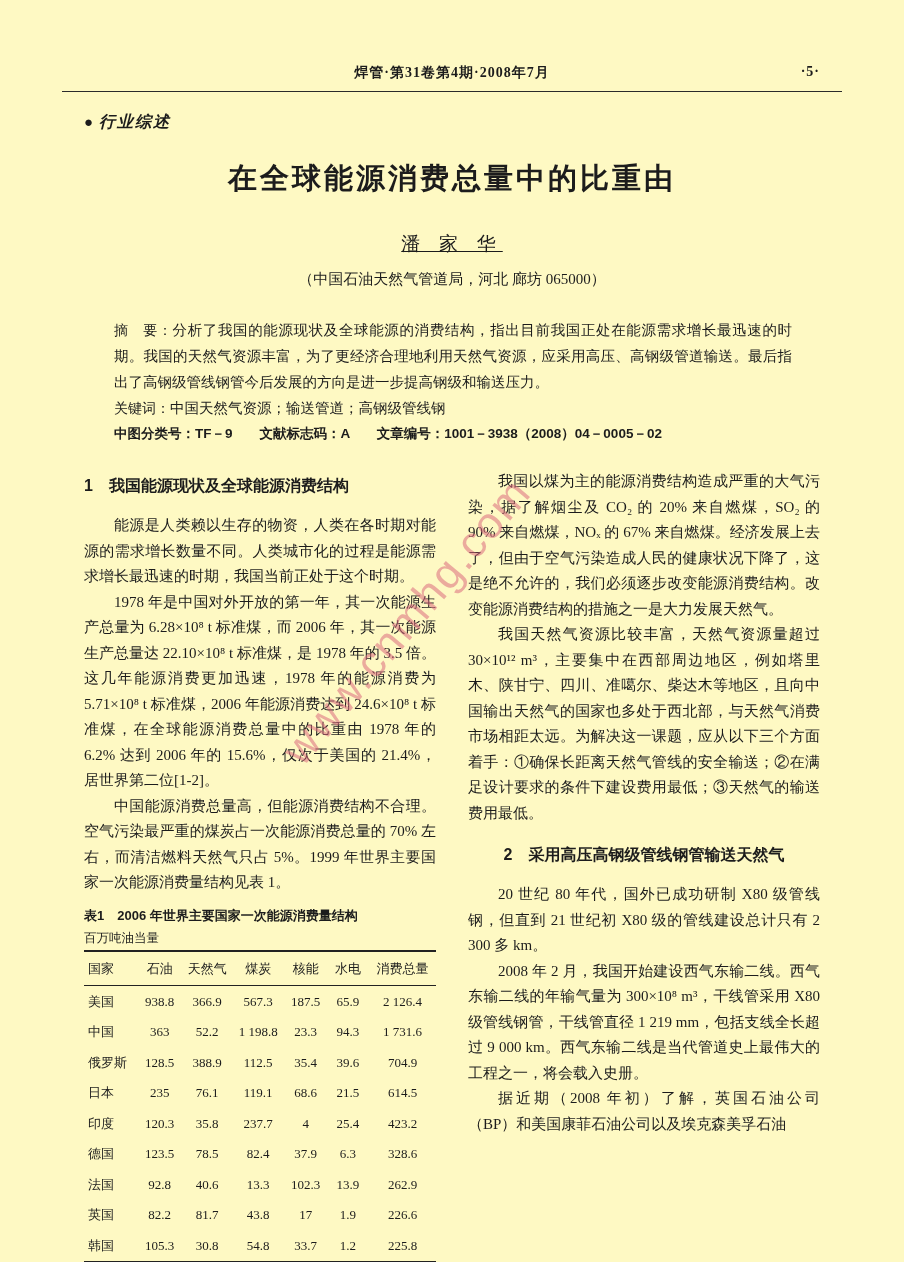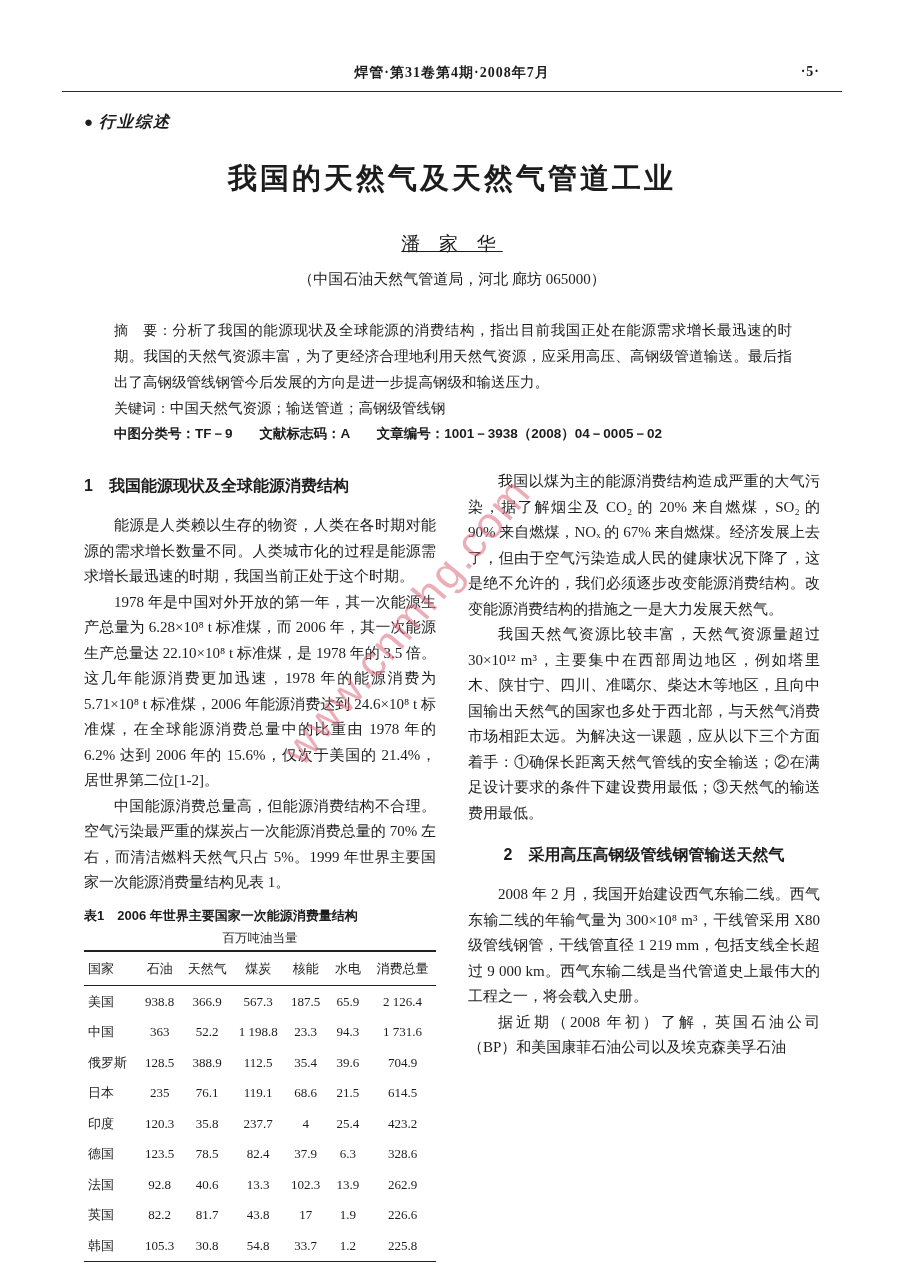--- a/index.html
+++ b/index.html
@@ -1,20 +1,20 @@
 <!DOCTYPE html>
 <html><head>
 <meta charset="utf-8">
 <style>
   * { box-sizing: border-box; }
   html, body { margin: 0; padding: 0; background: #d8d8d8; }
   .page {
     width: 904px; height: 1262px;
     margin: 0 auto;
-    background: #ffffff;
+    background: #fef9c3;
     position: relative;
     overflow: hidden;
     padding: 64px 84px 0 84px;
     font-family: "Liberation Serif", "DejaVu Serif", serif;
     color: #1c1c1c;
   }
 
   
   .page-header { position: relative; text-align: center; font-size: 14px; font-weight: bold; letter-spacing: 1px; }
   .page-number { position: absolute; right: 0; top: 0; font-weight: bold; }
@@ -42,21 +42,21 @@
   .section-heading {
     font-family: "Liberation Sans", "DejaVu Sans", sans-serif;
     font-size: 16px; font-weight: bold;
     margin: 6px 0 16px 0; text-align: left; line-height: 22px;
   }
   .right-col .section-heading { margin-top: 18px; text-align: center; }
 
   
   .table-block { margin-top: 10px; }
   .table-caption { font-family: "Liberation Sans", "DejaVu Sans", sans-serif; font-weight: bold; font-size: 13px; line-height: 20px; }
-  .table-unit { text-align: center; font-size: 12.5px; line-height: 20px; margin: 2px 0 2px 0; }
+  .table-unit { text-align: left; font-size: 12.5px; line-height: 20px; margin: 2px 0 2px 0; }
   table.data-table {
     width: 100%; border-collapse: collapse; table-layout: fixed;
     font-size: 13px;
     border-top: 2px solid #222; border-bottom: 2px solid #222;
   }
   table.data-table th {
     border-bottom: 1.2px solid #222;
     font-weight: normal; padding: 4px 0; text-align: center;
   }
   table.data-table td { padding: 2.5px 0; text-align: center; }
@@ -84,21 +84,21 @@
   <div class="page-header">
     <span class="journal-info">焊管·第31卷第4期·2008年7月</span>
     <span class="page-number">·5·</span>
   </div>
   <hr class="header-rule">
 
   <div class="section-marker">
     <span class="bullet">●</span><span>行业综述</span>
   </div>
 
-  <h1 class="title">我国的天然气及天然气管道工业</h1>
+  <h1 class="title">在全球能源消费总量中的比重由</h1>
   <div class="author">潘 家 华</div>
   <div class="affiliation">（中国石油天然气管道局，河北 廊坊 065000）</div>
 
   <div class="meta-block">
     <p class="abstract"><span class="meta-label">摘　要：</span><span>分析了我国的能源现状及全球能源的消费结构，指出目前我国正处在能源需求增长最迅速的时期。我国的天然气资源丰富，为了更经济合理地利用天然气资源，应采用高压、高钢级管道输送。最后指出了高钢级管线钢管今后发展的方向是进一步提高钢级和输送压力。</span></p>
     <p class="keywords"><span class="meta-label">关键词：</span><span>中国天然气资源；输送管道；高钢级管线钢</span></p>
     <p class="classification">中图分类号：TF－9　　文献标志码：A　　文章编号：1001－3938（2008）04－0005－02</p>
   </div>
 
   <div class="columns">
@@ -217,20 +217,21 @@
             </tr>
           </tbody>
         </table>
       </div>
     </div>
 
     <div class="col right-col">
       <p>我国以煤为主的能源消费结构造成严重的大气污染，据了解烟尘及 CO₂ 的 20% 来自燃煤，SO₂ 的 90% 来自燃煤，NOₓ 的 67% 来自燃煤。经济发展上去了，但由于空气污染造成人民的健康状况下降了，这是绝不允许的，我们必须逐步改变能源消费结构。改变能源消费结构的措施之一是大力发展天然气。</p>
       <p>我国天然气资源比较丰富，天然气资源量超过 30×10¹² m³，主要集中在西部周边地区，例如塔里木、陕甘宁、四川、准噶尔、柴达木等地区，且向中国输出天然气的国家也多处于西北部，与天然气消费市场相距太远。为解决这一课题，应从以下三个方面着手：①确保长距离天然气管线的安全输送；②在满足设计要求的条件下建设费用最低；③天然气的输送费用最低。</p>
       <h2 class="section-heading">2　采用高压高钢级管线钢管输送天然气</h2>
+      <p>20 世纪 80 年代，国外已成功研制 X80 级管线钢，但直到 21 世纪初 X80 级的管线建设总计只有 2 300 多 km。</p>
       <p>2008 年 2 月，我国开始建设西气东输二线。西气东输二线的年输气量为 300×10⁸ m³，干线管采用 X80 级管线钢管，干线管直径 1 219 mm，包括支线全长超过 9 000 km。西气东输二线是当代管道史上最伟大的工程之一，将会载入史册。</p>
       <p>据近期（2008 年初）了解，英国石油公司（BP）和美国康菲石油公司以及埃克森美孚石油</p>
     </div>
 
   </div>
 
   <div class="watermark">www.cnmhg.com</div>
 
 </div>
 

